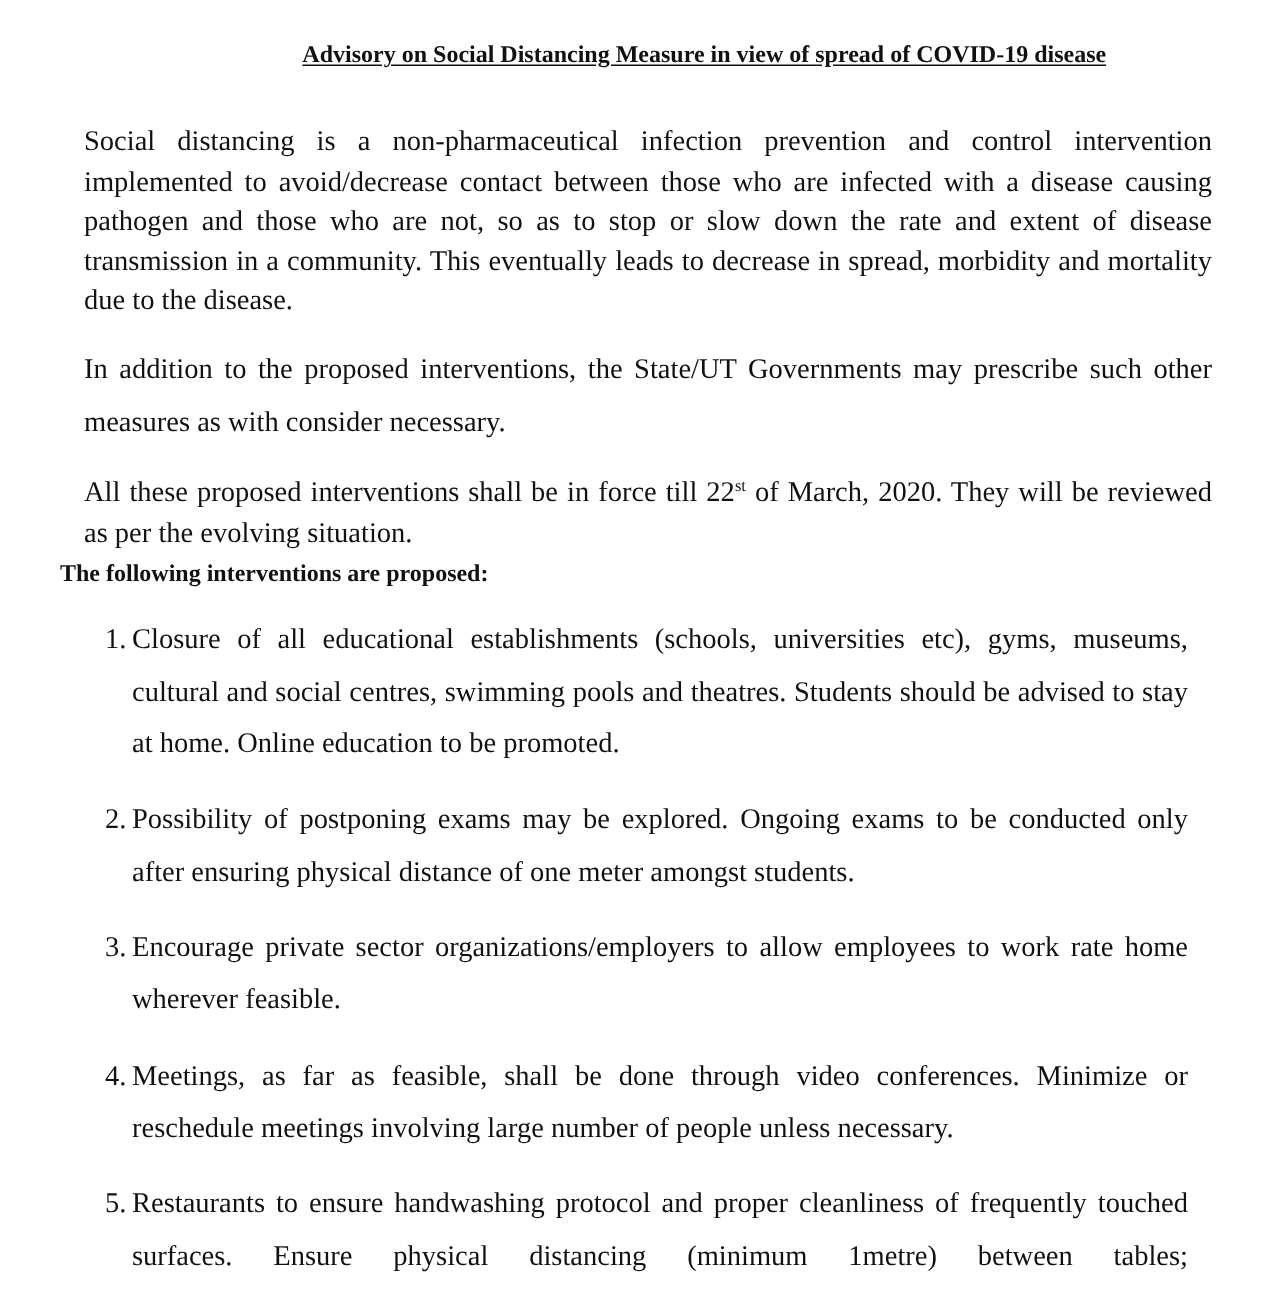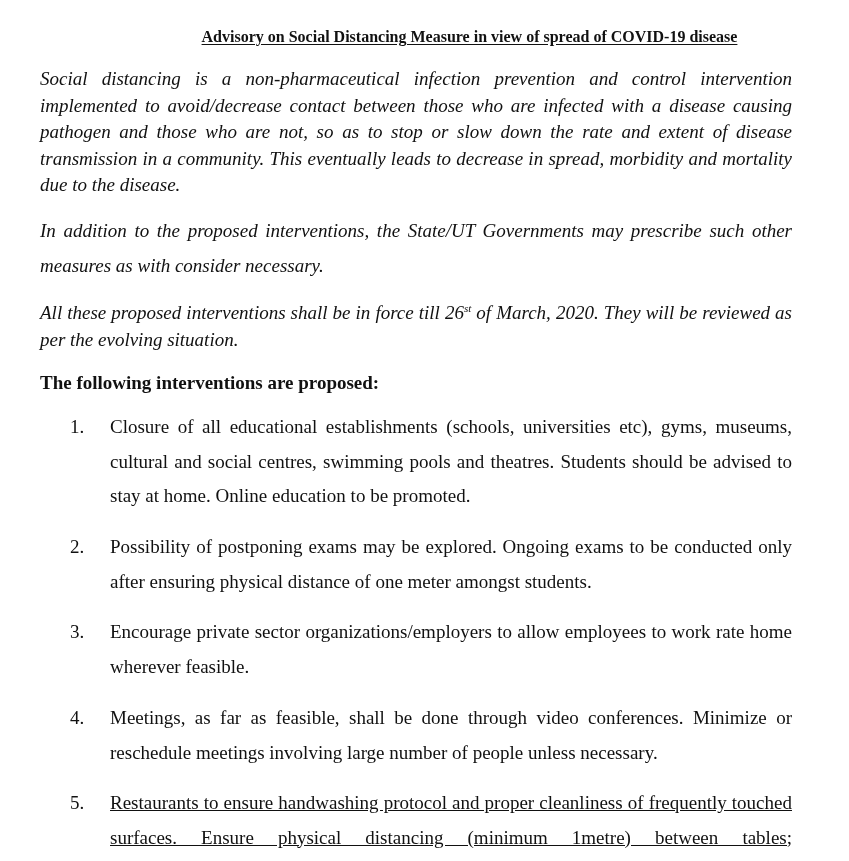--- a/index.html
+++ b/index.html
@@ -37,31 +37,30 @@
       text-decoration: underline;
       text-underline-offset: 2px;
     }
     .para {
       position: absolute;
       left: 40px;
       width: 752px;
       font-size: 19px;
       text-align: justify;
       text-align-last: left;
-      margin: 0;
-      font-style: italic;
+      margin: 16px;
     }
     .p1 { top: 66px; line-height: 26.5px; }
     .p2 { top: 213px; line-height: 35px; }
     .p3 { top: 299px; line-height: 27px; }
     .heading {
       position: absolute;
       left: 40px;
       top: 370px;
-      font-size: 19px;
+      font-size: 16px;
       font-weight: bold;
       line-height: 26px;
     }
     sup {
       font-size: 11px;
       line-height: 0;
       vertical-align: 7px;
     }
     .list-item {
       position: absolute;
@@ -71,45 +70,45 @@
       line-height: 34.5px;
     }
     .list-item .num {
       position: absolute;
       left: 0;
       top: 0;
       width: 28px;
     }
     .list-item .text {
       display: block;
-      margin-left: 40px;
+      margin-left: 18px;
       text-align: justify;
       text-align-last: left;
     }
     .li1 { top: 410px; }
     .li2 { top: 530px; }
     .li3 { top: 615px; }
     .li4 { top: 701px; }
     .li5 { top: 786px; }
-    .li5 .text { text-align-last: justify; text-decoration: underline; }
+    .li5 .text { text-align-last: justify; }
   </style>
 </head>
 <body>
 
 <div class="page">
 
   <div class="title">
     <span>Advisory on Social Distancing Measure in view of spread of COVID-19 disease</span>
   </div>
 
   <p class="para p1">Social distancing is a non-pharmaceutical infection prevention and control intervention implemented to avoid/decrease contact between those who are infected with a disease causing pathogen and those who are not, so as to stop or slow down the rate and extent of disease transmission in a community. This eventually leads to decrease in spread, morbidity and mortality due to the disease.</p>
 
   <p class="para p2">In addition to the proposed interventions, the State/UT Governments may prescribe such other measures as with consider necessary.</p>
 
-  <p class="para p3"><span>All these proposed interventions shall be in force till 26</span><sup>st</sup><span> of March, 2020. They will be reviewed as per the evolving situation.</span></p>
+  <p class="para p3"><span>All these proposed interventions shall be in force till 22</span><sup>st</sup><span> of March, 2020. They will be reviewed as per the evolving situation.</span></p>
 
   <div class="heading">The following interventions are proposed:</div>
 
   <div class="list-item li1">
     <span class="num">1.</span>
     <span class="text">Closure of all educational establishments (schools, universities etc), gyms, museums, cultural and social centres, swimming pools and theatres. Students should be advised to stay at home. Online education to be promoted.</span>
   </div>
 
   <div class="list-item li2">
     <span class="num">2.</span>

